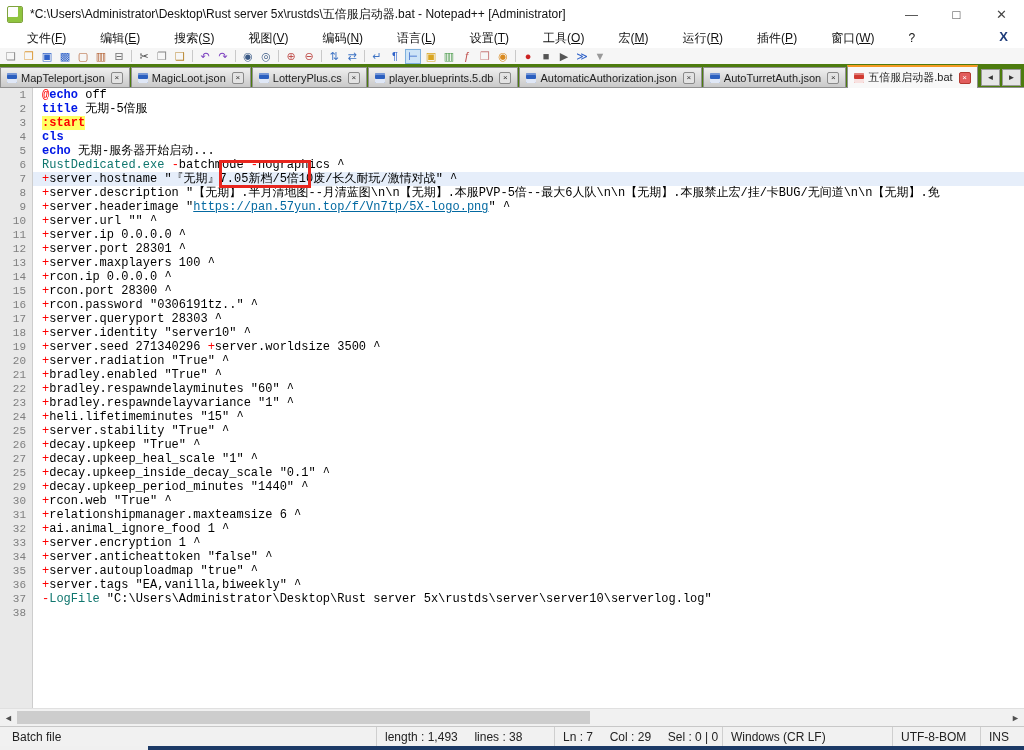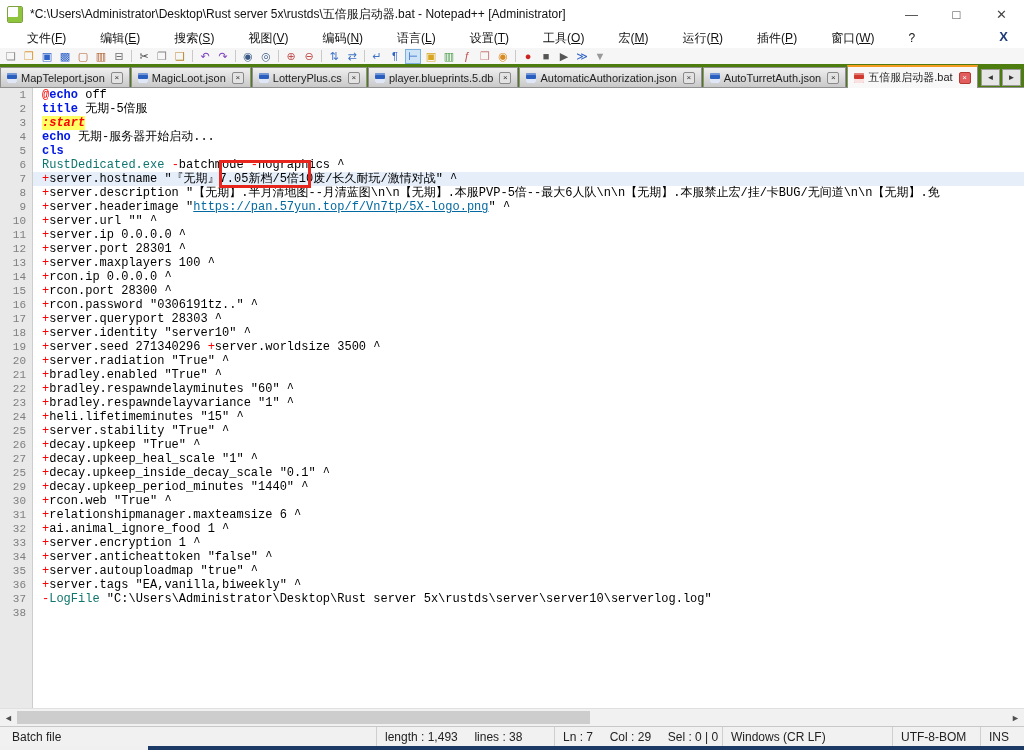--- a/index.html
+++ b/index.html
@@ -44,21 +44,21 @@
   
   #editor{position:absolute;left:0;top:88px;width:1024px;height:620px;background:#fff;overflow:hidden;}
   #code-area{position:absolute;left:0;top:0;width:1024px;}
   .code-line{height:14px;line-height:14px;padding-left:42px;white-space:pre;
              font-family:"Liberation Mono","DejaVu Sans Mono",monospace;font-size:12px;color:#000;}
   .code-line.current{background:#e6eefa;}
   .seg-red{color:#fe0000;}
   .seg-kw{color:#0017e6;font-weight:bold;}
   .seg-cmd{color:#0f766e;}
   .seg-url{color:#0369a1;text-decoration:underline;}
-  .seg-label{color:#fe0000;background:#ffff63;font-weight:bold;font-style:italic;}
+  .seg-label{color:#fe0000;background:#ffff63;font-weight:bold;}
   #gutter{position:absolute;left:0;top:0;width:33px;height:620px;background:#e9e9e9;
           border-right:1px solid #cdcdcd;box-sizing:border-box;}
   .gutter-num{height:14px;line-height:14px;text-align:right;padding-right:6px;
               font-family:"Liberation Mono","DejaVu Sans Mono",monospace;font-size:11px;color:#7e7e7e;}
   #red-annotation{position:absolute;left:219px;top:72px;width:92px;height:28px;
                   border:3px solid #e8251d;box-sizing:border-box;}
   
   #hscroll{position:absolute;left:0;top:708px;width:1024px;height:18px;background:#f1f1f1;
            border-top:1px solid #e0e0e0;box-sizing:border-box;}
   .hs-arrow{position:absolute;top:0;width:17px;height:17px;display:flex;align-items:center;
@@ -186,22 +186,22 @@
     <div class="tab-arrow">◄</div>
     <div class="tab-arrow">►</div>
   </div>
 </div>
 
 <div id="editor">
   <div id="code-area">
       <div class="code-line"><span class="seg-red">@</span><span class="seg-kw">echo</span><span class="seg-plain"> off</span></div>
       <div class="code-line"><span class="seg-kw">title</span><span class="seg-plain"> 无期-5倍服</span></div>
       <div class="code-line"><span class="seg-label">:start</span></div>
+      <div class="code-line"><span class="seg-kw">cls</span></div>
       <div class="code-line"><span class="seg-kw">echo</span><span class="seg-plain"> 无期-服务器开始启动...</span></div>
-      <div class="code-line"><span class="seg-kw">cls</span></div>
       <div class="code-line"><span class="seg-cmd">RustDedicated.exe</span><span class="seg-plain"> </span><span class="seg-red">-</span><span class="seg-plain">batchmode </span><span class="seg-red">-</span><span class="seg-plain">nographics ^</span></div>
       <div class="code-line current"><span class="seg-red">+</span><span class="seg-plain">server.hostname "『无期』7.05新档/5倍10废/长久耐玩/激情对战" ^</span></div>
       <div class="code-line"><span class="seg-red">+</span><span class="seg-plain">server.description "【无期】.半月清地图--月清蓝图\n\n【无期】.本服PVP-5倍--最大6人队\n\n【无期】.本服禁止宏/挂/卡BUG/无间道\n\n【无期】.免</span></div>
       <div class="code-line"><span class="seg-red">+</span><span class="seg-plain">server.headerimage "</span><span class="seg-url">https://pan.57yun.top/f/Vn7tp/5X-logo.png</span><span class="seg-plain">" ^</span></div>
       <div class="code-line"><span class="seg-red">+</span><span class="seg-plain">server.url "" ^</span></div>
       <div class="code-line"><span class="seg-red">+</span><span class="seg-plain">server.ip 0.0.0.0 ^</span></div>
       <div class="code-line"><span class="seg-red">+</span><span class="seg-plain">server.port 28301 ^</span></div>
       <div class="code-line"><span class="seg-red">+</span><span class="seg-plain">server.maxplayers 100 ^</span></div>
       <div class="code-line"><span class="seg-red">+</span><span class="seg-plain">rcon.ip 0.0.0.0 ^</span></div>
       <div class="code-line"><span class="seg-red">+</span><span class="seg-plain">rcon.port 28300 ^</span></div>

